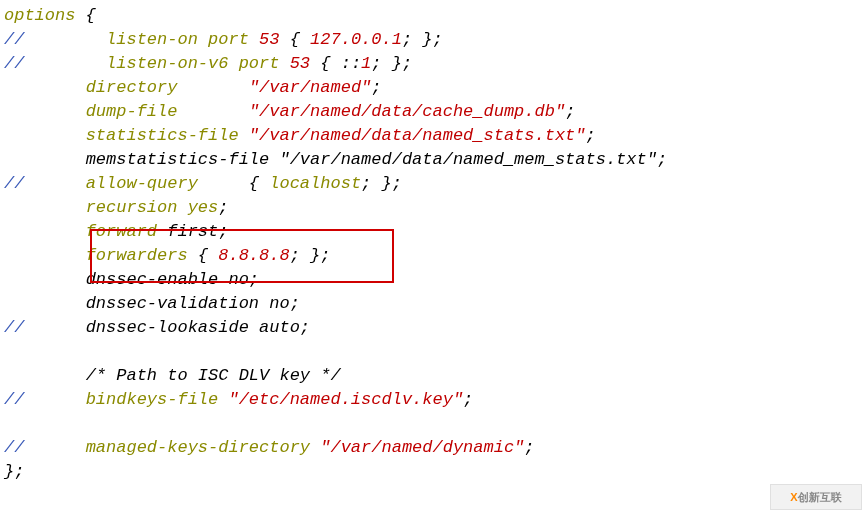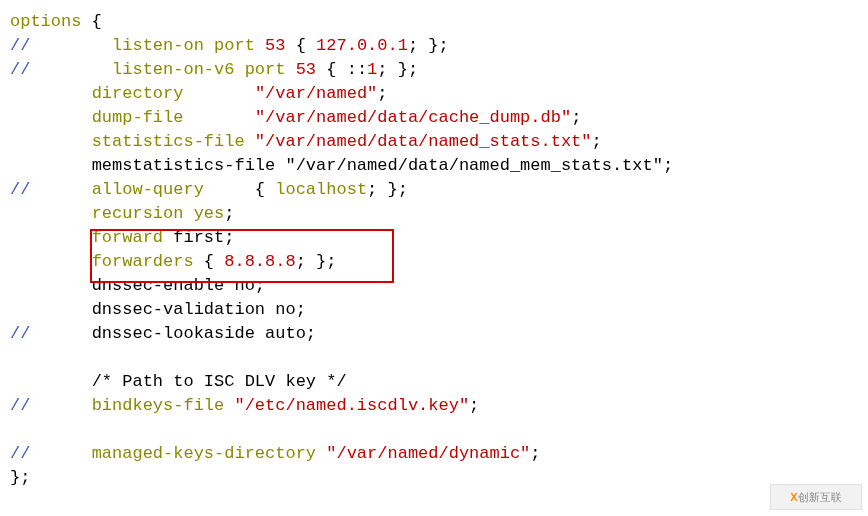--- a/index.html
+++ b/index.html
@@ -9,26 +9,27 @@
     font-family: "Courier New", Consolas, monospace;
     font-size: 17px;
     line-height: 24px;
     position: relative;
     width: 868px;
     height: 516px;
     overflow: hidden;
     color: #000000;
   }
   pre {
-    margin: 10px;
+    margin: 4px;
     padding: 0;
     font-family: inherit;
     font-size: inherit;
     line-height: inherit;
     white-space: pre;
+    font-style: italic;
   }
   .kw     { color: #8a8a00; }  
   .str    { color: #c00000; }  
   .cmt    { color: #3a5ab8; }  
   .plain  { color: #000000; }
 
   .highlight-box {
     position: absolute;
     border: 2px solid #d00000;
     pointer-events: none;
@@ -42,21 +43,21 @@
     height: 24px;
     background: #f2f2f2;
     border: 1px solid #e0e0e0;
     font-size: 11px;
     line-height: 24px;
     text-align: center;
     color: #999;
     font-family: sans-serif;
   }
   .watermark .c1 { color: #ff8800; font-weight: bold; }
-  .watermark .c2 { color: #888; font-weight: normal; }
+  .watermark .c2 { color: #888; font-weight: bold; }
 </style>
 </head>
 <body>
 
 <pre><span class="kw">options</span><span class="plain"> {</span>
 <span class="cmt">//</span><span class="plain">        </span><span class="kw">listen-on port</span><span class="plain"> </span><span class="str">53</span><span class="plain"> { </span><span class="str">127.0.0.1</span><span class="plain">; };</span>
 <span class="cmt">//</span><span class="plain">        </span><span class="kw">listen-on-v6 port</span><span class="plain"> </span><span class="str">53</span><span class="plain"> { ::</span><span class="str">1</span><span class="plain">; };</span>
 <span class="plain">        </span><span class="kw">directory</span><span class="plain">       </span><span class="str">"/var/named"</span><span class="plain">;</span>
 <span class="plain">        </span><span class="kw">dump-file</span><span class="plain">       </span><span class="str">"/var/named/data/cache_dump.db"</span><span class="plain">;</span>
 <span class="plain">        </span><span class="kw">statistics-file</span><span class="plain"> </span><span class="str">"/var/named/data/named_stats.txt"</span><span class="plain">;</span>

